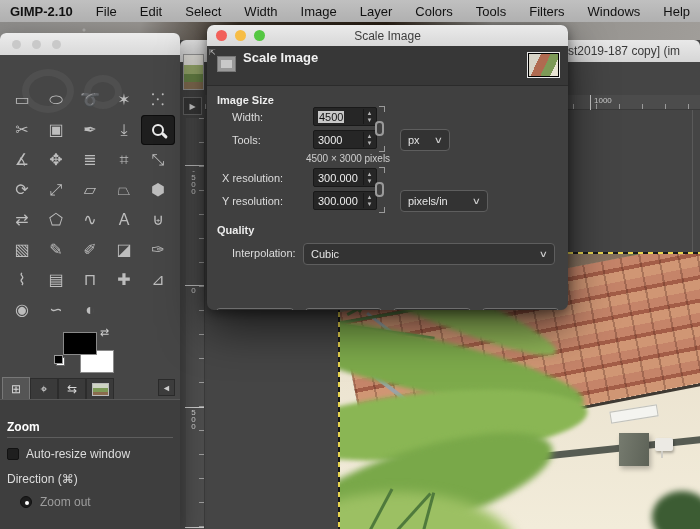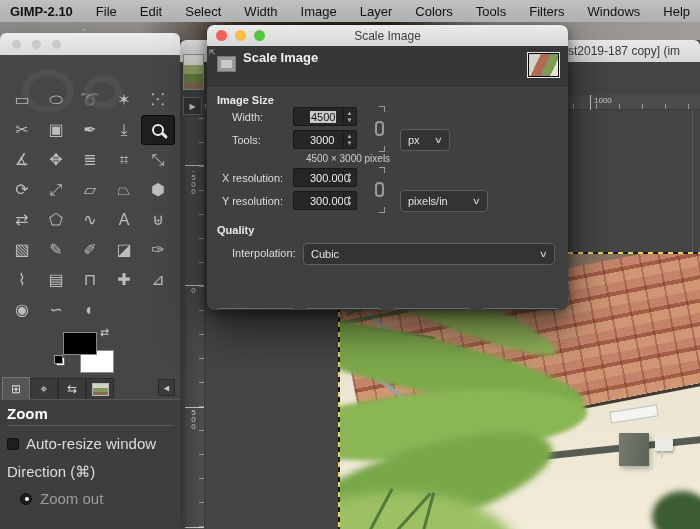--- a/index.html
+++ b/index.html
@@ -62,21 +62,21 @@
     color:#d8d8d8; font-size:12px; cursor:pointer; background:#3a3a3a; border:1px solid #2c2c2c; border-bottom:none; }
   .dtab.active { background:#555; border-color:#777; height:22px; }
   .thumbtab { width:17px; height:13px; border:1px solid #bbb;
     background:linear-gradient(180deg,#cfd4c4 0 35%, #7d9a57 35% 70%, #8a6b4e 70%); }
   .collapse-btn { position:absolute; right:5px; top:2px; width:17px; height:17px; background:#3c3c3c;
     border:1px solid #2a2a2a; color:#ccc; font-size:9px; display:flex; align-items:center;
     justify-content:center; cursor:pointer; }
 
   
   .zoompanel { position:absolute; left:0; top:366px; width:180px; height:130px; background:#3e3e3e;
-    border-top:1px solid #575757; padding:5px 7px; color:#ddd; font-size:15px; }
+    border-top:1px solid #575757; padding:20px 7px; color:#ddd; font-size:12px; }
   .zp-title { font-weight:bold; color:#fff; border-bottom:1px solid #5e5e5e; padding-bottom:3px; }
   .zp-row { display:flex; align-items:center; gap:7px; margin-top:9px; }
   .checkbox { width:12px; height:12px; background:#1f1f1f; border:1px solid #121212; border-radius:2px; }
   .zp-dir { margin-top:11px; }
   .zp-radio-row { display:flex; align-items:center; gap:8px; margin:9px 0 0 13px; }
   .radio { width:12px; height:12px; border-radius:50%; background:#1d1d1d; border:1px solid #111;
     position:relative; }
   .radio.sel::after { content:""; position:absolute; left:3.5px; top:3.5px; width:4px; height:4px;
     border-radius:50%; background:#fff; }
   .lab-dim { color:#9d9d9d; }
@@ -184,21 +184,21 @@
   .hdr-title { font-weight:bold; font-size:13px; color:#f0f0f0; line-height:1.25; }
   .hdr-sub { font-size:10px; color:#c6c6c6; }
   .hdr-thumb { position:absolute; right:9px; top:7px; width:31px; height:24px; border:1px solid #000;
     outline:1px solid #e8e8e8;
     background:linear-gradient(115deg,#d7d3c6 0 30%, #b06a50 30% 55%, #7d9a57 55% 80%, #e9e4d4 80%); }
 
   .dlg-body { position:relative; height:224px; }
   .sec-label { position:absolute; left:10px; font-weight:bold; color:#ececec; }
   .row-label { position:absolute; color:#dcdcdc; }
   .numfield { position:absolute; width:64px; height:19px; background:#262626; border:1px solid #191919;
-    border-radius:2px; display:flex; align-items:center; padding-left:16px; color:#eee; }
+    border-radius:2px; display:flex; align-items:center; padding-left:4px; color:#eee;margin-left:20px; }
   .numfield .spin { position:absolute; right:1px; top:1px; bottom:1px; width:12px; border-left:1px solid #191919;
     display:flex; flex-direction:column; align-items:center; justify-content:space-around;
     font-size:6px; color:#b5b5b5; cursor:pointer; }
   .sel-val { background:#c9c9c9; color:#131313; padding:0 1px; }
   .chain { position:absolute; left:166px; width:14px; }
   .chain .link { position:absolute; left:2px; width:9px; height:15px; border:2px solid #9a9a9a;
     border-radius:4px; }
   .chain .br-t { position:absolute; left:6px; width:6px; height:6px; border-top:1px solid #9a9a9a;
     border-right:1px solid #9a9a9a; }
   .chain .br-b { position:absolute; left:6px; width:6px; height:6px; border-bottom:1px solid #9a9a9a;

